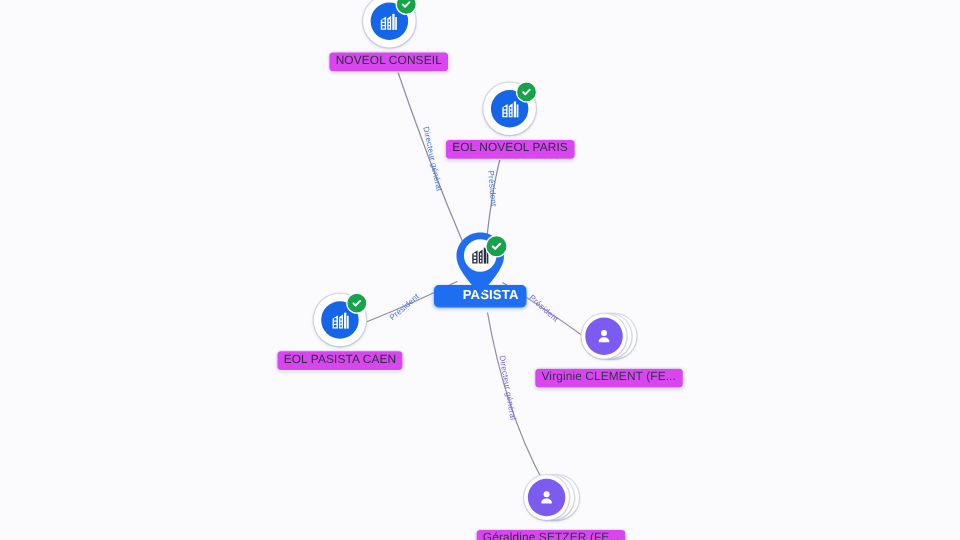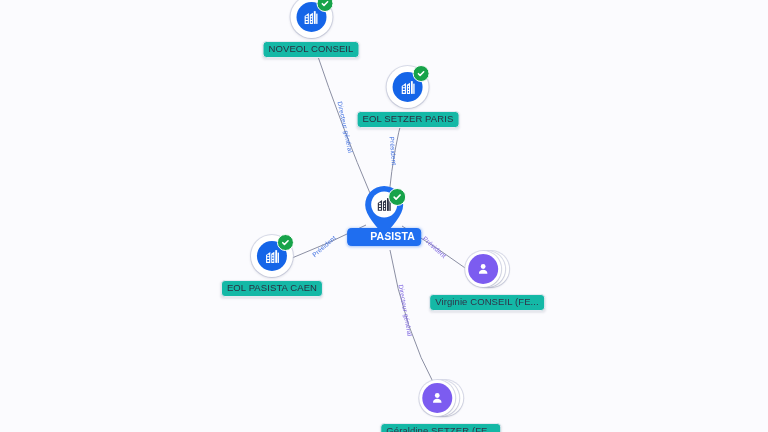--- a/index.html
+++ b/index.html
@@ -135,21 +135,21 @@
   }
   .badge svg { display: block; }
 
   
   .label {
     margin-top: 1px;
     white-space: nowrap;
     font-size: 9.5px;
     letter-spacing: .1px;
     color: #2b2f40;
-    background: #14b8a6;
+    background: #d946ef;
     border: 1px solid #e7e9f1;
     border-radius: 4px;
     padding: 2px 5px 3px 5px;
     box-shadow: 0 1px 2px rgba(40,45,80,.10);
     line-height: 1.05;
   }
   .label.primary {
     background: #1f6ef0;
     border-color: #1f6ef0;
     color: #ffffff;
@@ -227,21 +227,21 @@
           <rect x="16" y="3" width="2.6" height="18" fill="#ffffff"></rect>
           <rect x="19.3" y="6.5" width="1.9" height="14.5" fill="#ffffff"></rect>
         </svg>
       </div>
       <div class="badge">
         <svg width="9" height="9" viewBox="0 0 12 12">
           <path d="M2.4 6.2 L4.7 8.5 L9.5 3.6" fill="none" stroke="#ffffff" stroke-width="2" stroke-linecap="round" stroke-linejoin="round"></path>
         </svg>
       </div>
     </div>
-    <div class="label">EOL SETZER PARIS</div>
+    <div class="label">EOL NOVEOL PARIS</div>
   </div>
 
   <div class="node" style="left:272px; top:265px;">
     <div class="node-art">
       <div class="ring"></div>
       <div class="disc">
         <svg width="17" height="17" viewBox="0 0 24 24">
           <path fill="#ffffff" d="M3 21V10l6-4.2V21H3zm1.6-1.6h2.8v-2.4H4.6v2.4zm0-3.8h2.8v-2.4H4.6v2.4zm0-3.8h2.8V9.4H4.6v2.4z"></path>
           <path fill="#ffffff" d="M10.3 21V8.2l4.4-3V21h-4.4zm1.5-1.6h1.5V17h-1.5v2.4zm0-3.8h1.5v-2.4h-1.5v2.4zm0-3.8h1.5V9.4h-1.5v2.4z"></path>
           <rect x="16" y="3" width="2.6" height="18" fill="#ffffff"></rect>
@@ -265,21 +265,21 @@
         <div class="card c1">
           <div class="avatar">
             <svg width="16" height="16" viewBox="0 0 24 24">
               <circle cx="12" cy="8.2" r="3.6" fill="#ffffff"></circle>
               <path fill="#ffffff" d="M12 13.2c-3.5 0-6.3 2.1-6.3 4.7v1.3h12.6v-1.3c0-2.6-2.8-4.7-6.3-4.7z"></path>
             </svg>
           </div>
         </div>
       </div>
     </div>
-    <div class="label person">Virginie CONSEIL (FE...</div>
+    <div class="label person">Virginie CLEMENT (FE...</div>
   </div>
 
   <div class="node" style="left:441px; top:408px;">
     <div class="node-art">
       <div class="stack">
         <div class="card c3"></div>
         <div class="card c2"></div>
         <div class="card c1">
           <div class="avatar">
             <svg width="16" height="16" viewBox="0 0 24 24">

